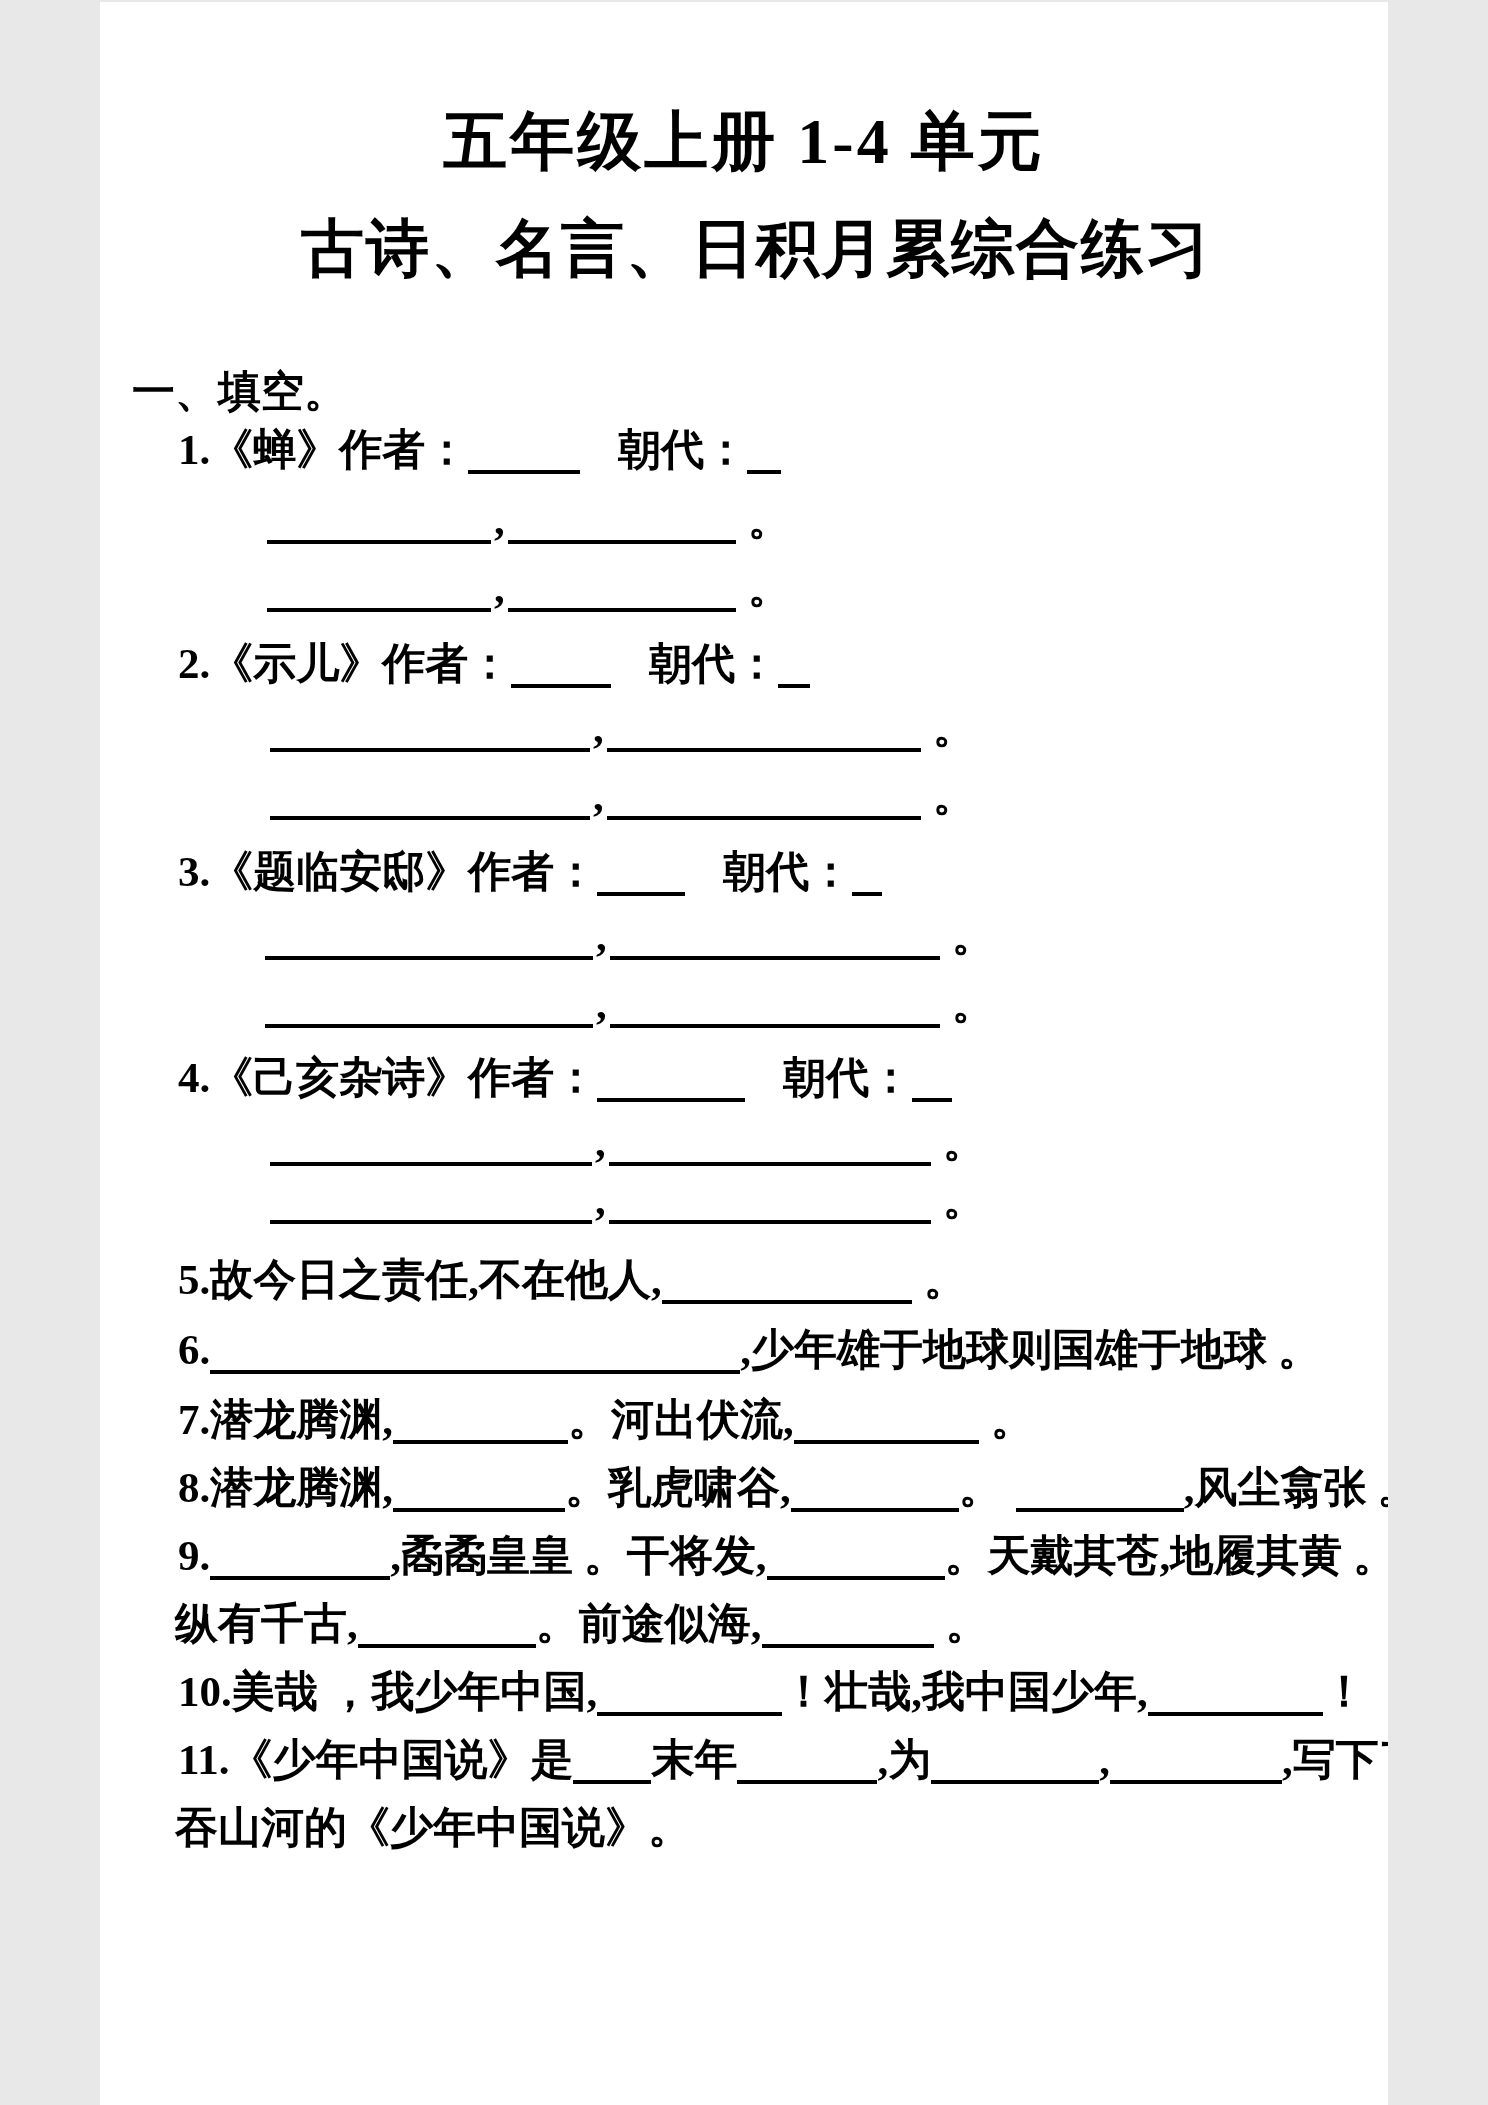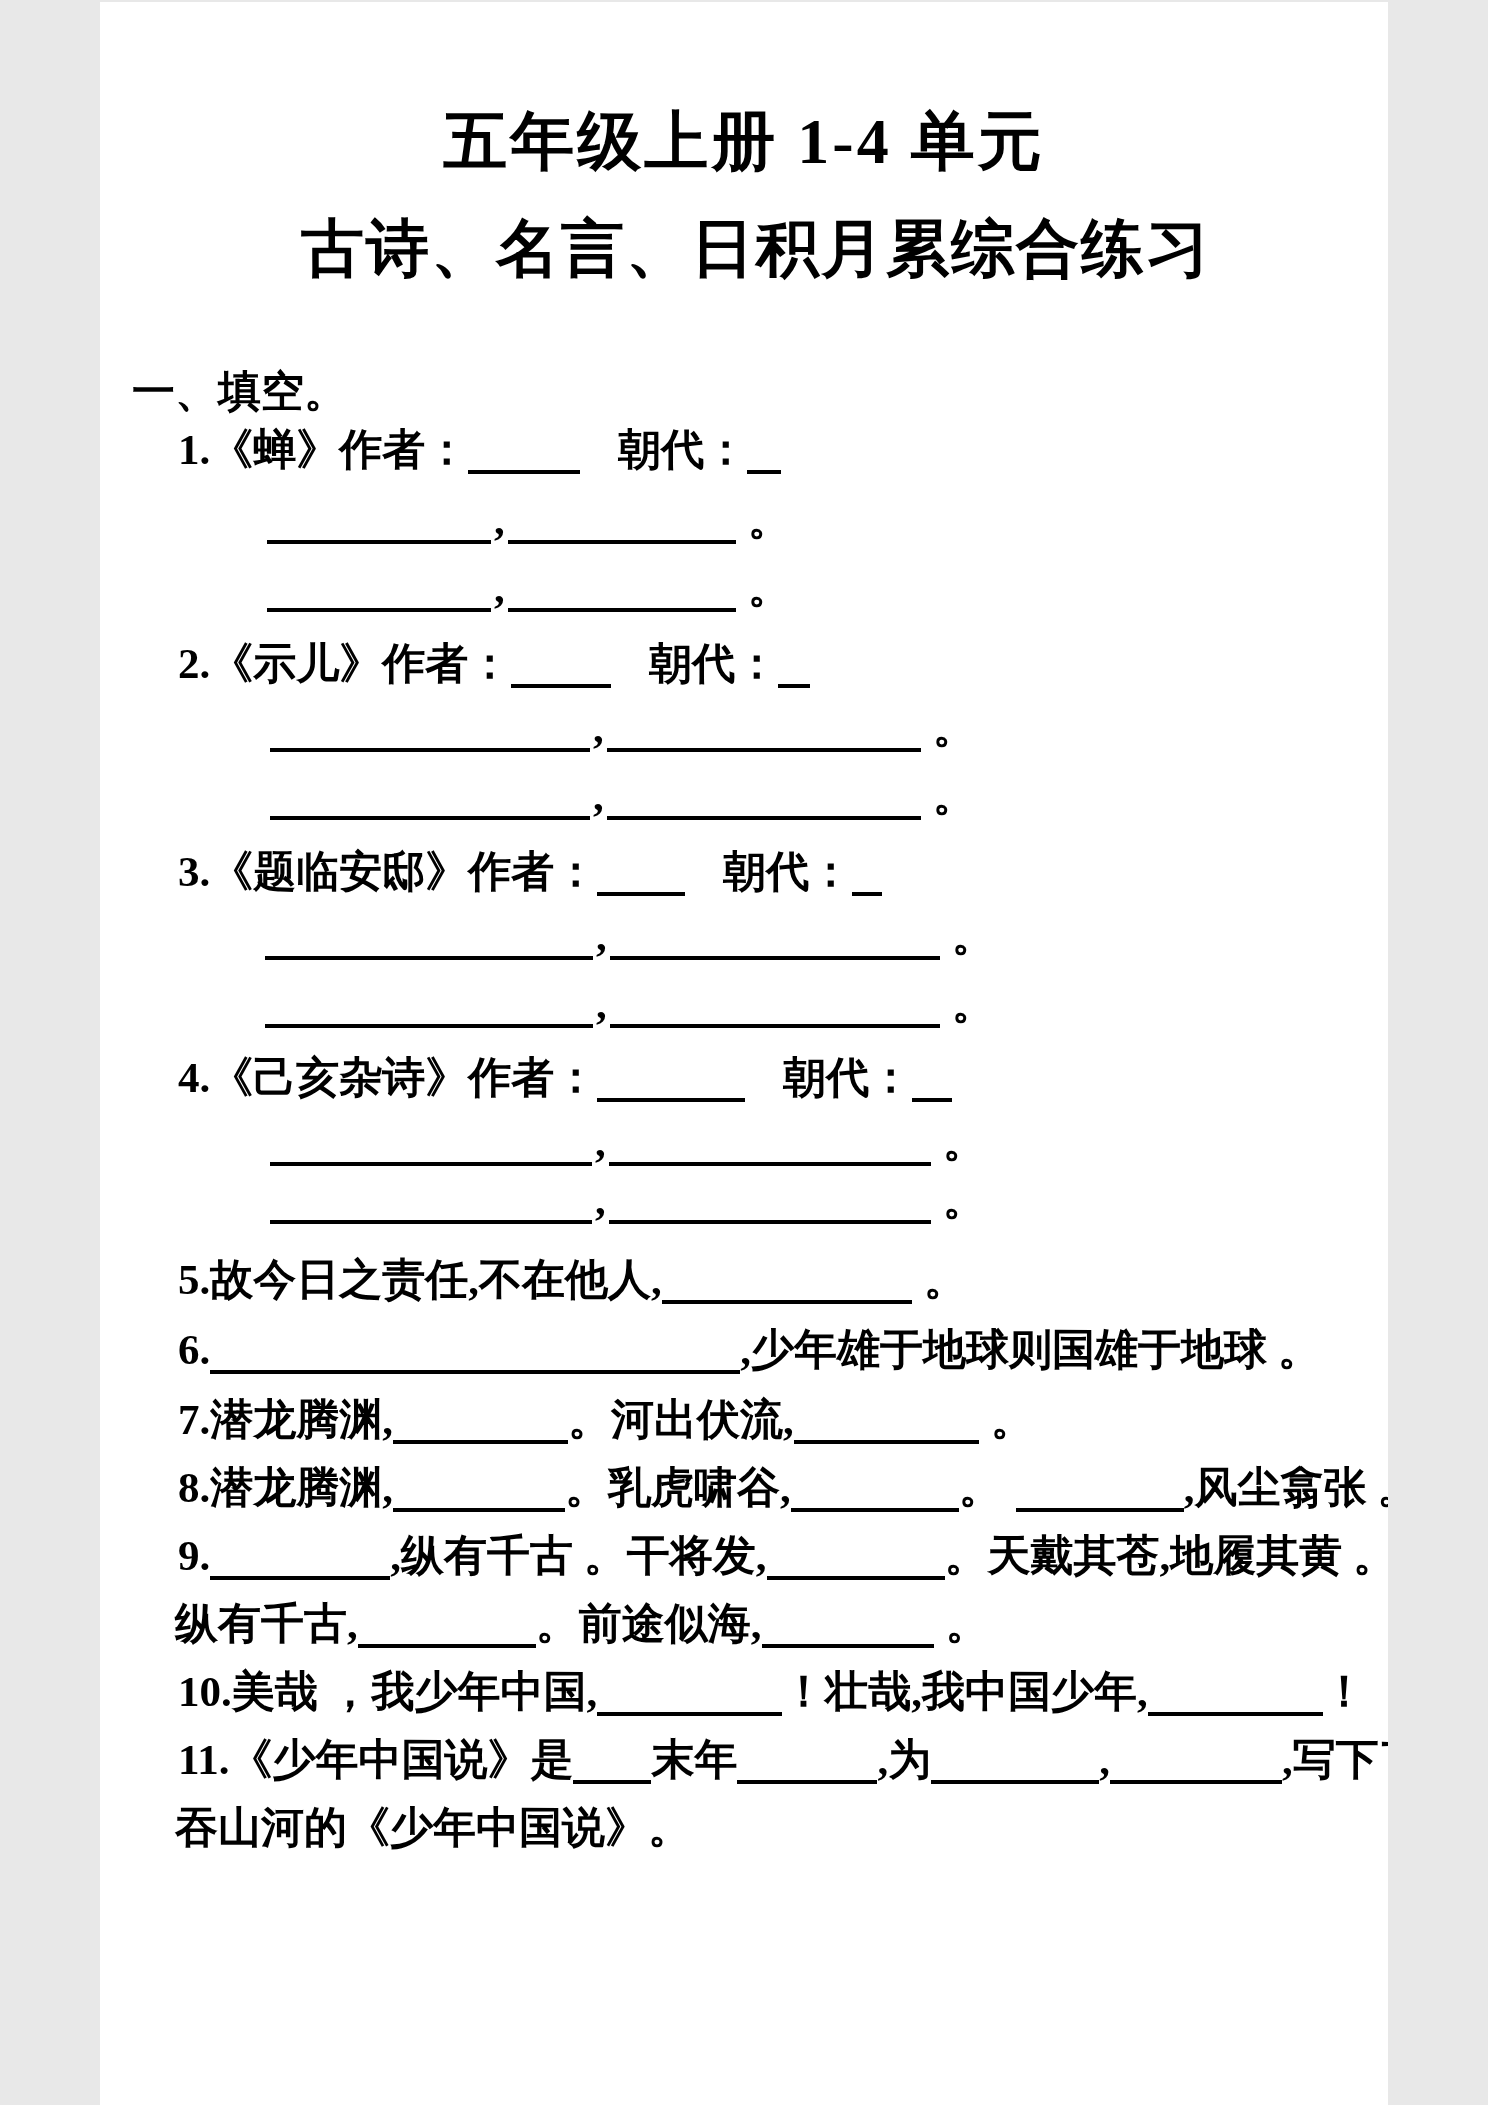--- a/index.html
+++ b/index.html
@@ -86,21 +86,21 @@
 
   <div class="ln" style="top:1390px;left:78px">
     <span>7.</span><span>潜龙腾渊,</span><span class="bl" style="width:175px"></span><span>。河出伏流,</span><span class="bl" style="width:185px"></span><span class="prd">。</span>
   </div>
 
   <div class="ln" style="top:1458px;left:78px">
     <span>8.</span><span>潜龙腾渊,</span><span class="bl" style="width:172px"></span><span>。乳虎啸谷,</span><span class="bl" style="width:168px"></span><span>。</span><span class="bl" style="width:168px;margin-left:14px"></span><span>,风尘翕张 。</span>
   </div>
 
   <div class="ln" style="top:1526px;left:78px">
-    <span>9.</span><span class="bl" style="width:180px"></span><span>,纵有千古 。干将发,</span><span class="bl" style="width:178px"></span><span>。天戴其苍,地履其黄 。</span>
+    <span>9.</span><span class="bl" style="width:180px"></span><span>,矞矞皇皇 。干将发,</span><span class="bl" style="width:178px"></span><span>。天戴其苍,地履其黄 。</span>
   </div>
   <div class="ln" style="top:1594px;left:75px">
     <span>纵有千古,</span><span class="bl" style="width:178px"></span><span>。前途似海,</span><span class="bl" style="width:172px"></span><span class="prd">。</span>
   </div>
 
   <div class="ln" style="top:1662px;left:78px">
     <span>10.</span><span>美哉 ，我少年中国,</span><span class="bl" style="width:185px"></span><span>！壮哉,我中国少年,</span><span class="bl" style="width:175px"></span><span>！</span>
   </div>
 
   <div class="ln" style="top:1730px;left:78px">

